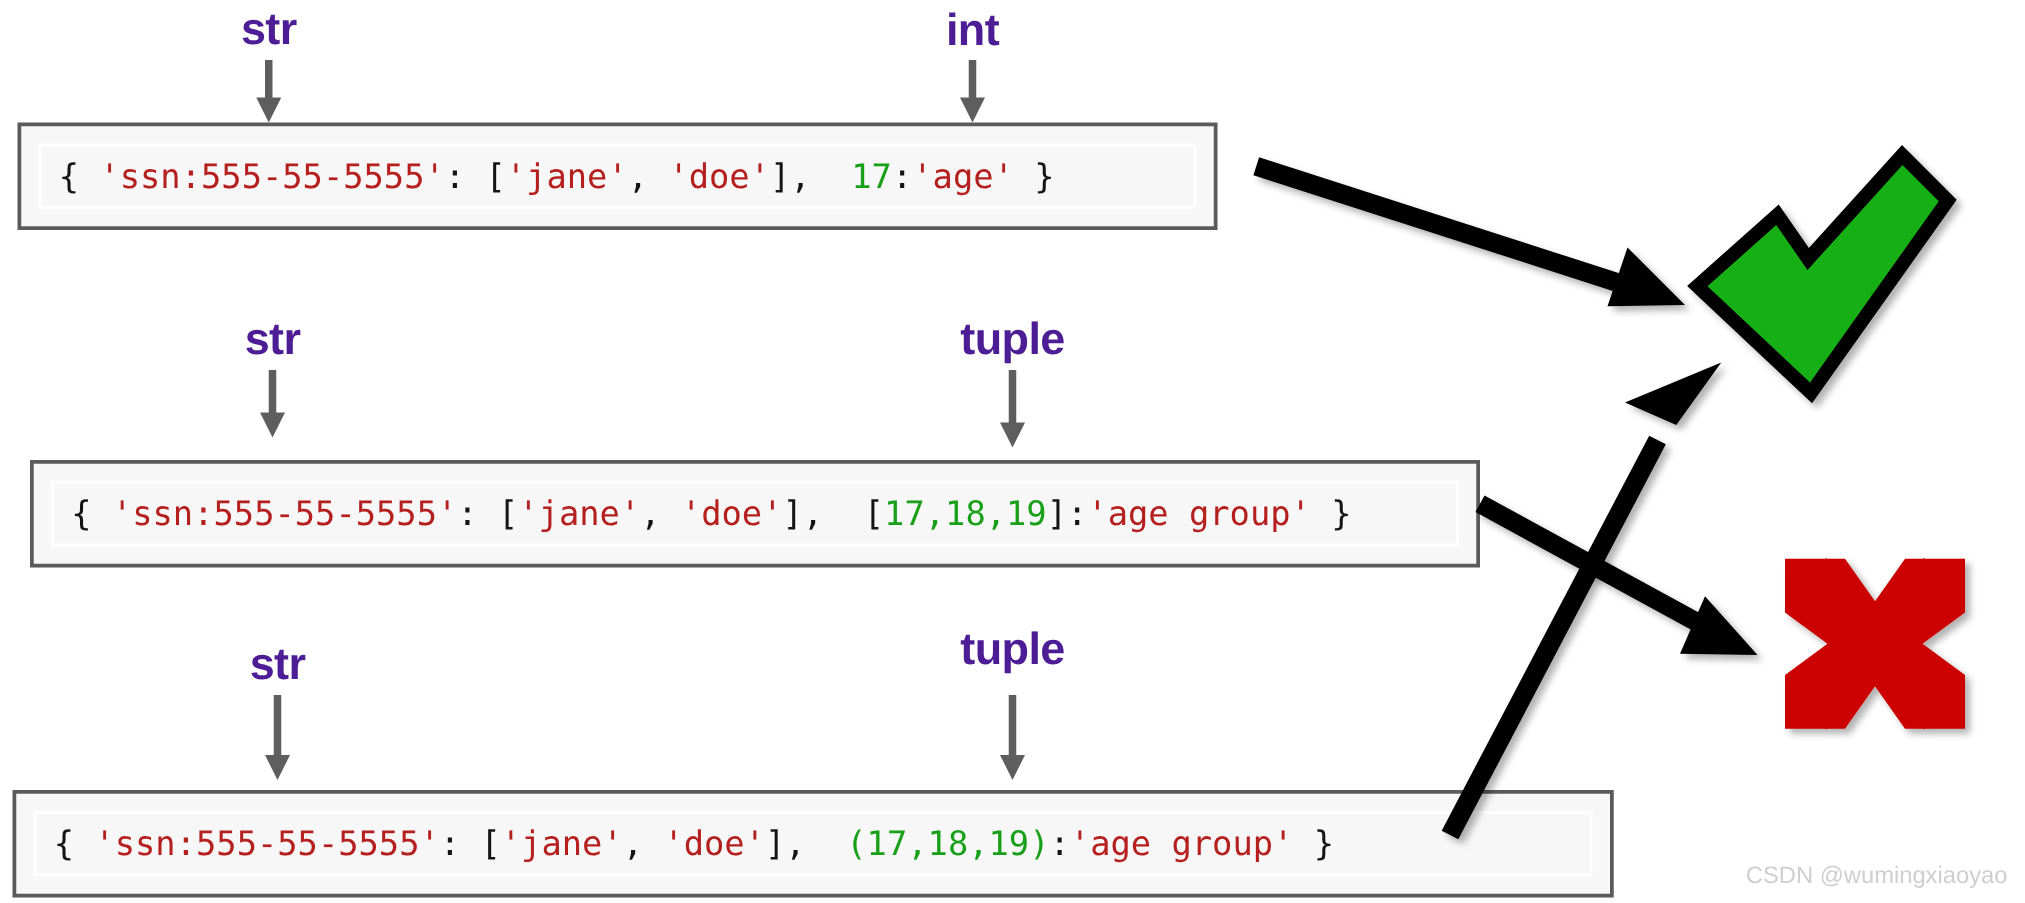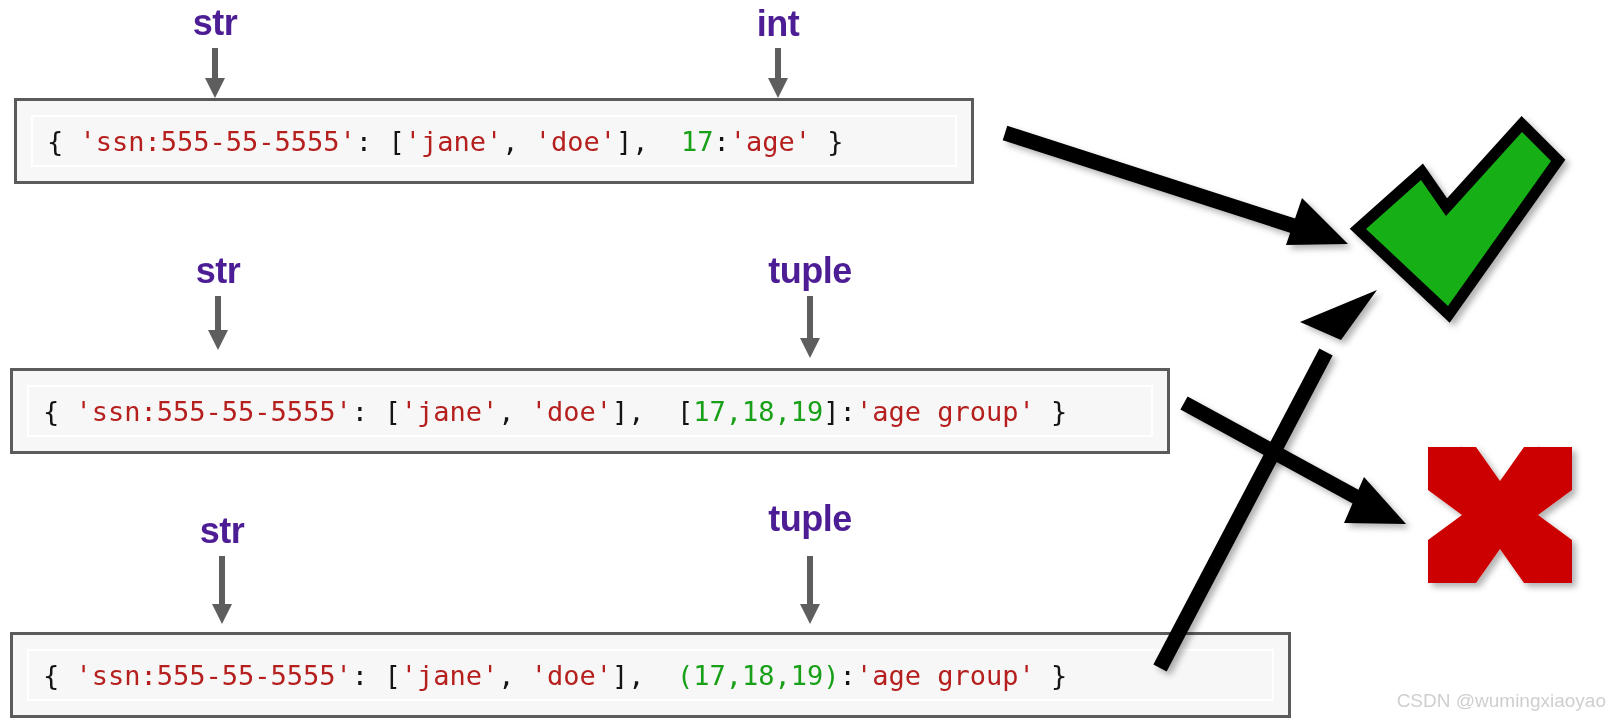--- a/index.html
+++ b/index.html
@@ -131,21 +131,21 @@
 
   <div class="type-label" style="left:810px; top:253px;">tuple</div>
 
   <div class="down-arrow" style="left:810px; top:296px;">
     <svg width="26" height="62" viewBox="0 0 26 62" aria-hidden="true">
       <line x1="13" y1="0" x2="13" y2="46" stroke="#5e5e5e" stroke-width="6"></line>
       <polygon points="13,62 3,42 23,42" fill="#5e5e5e"></polygon>
     </svg>
   </div>
 
-  <div class="code-box" style="left:10px; top:368px; width:1160px; height:86px;text-align:center;">
+  <div class="code-box" style="left:24px; top:368px; width:1160px; height:86px;text-align:center;">
     <div class="code-box-inner">
       <div class="code-line"><span class="tok-punct">{ </span><span class="tok-str">'ssn:555-55-5555'</span><span class="tok-punct">: </span><span class="tok-bracket">[</span><span class="tok-str">'jane'</span><span class="tok-punct">, </span><span class="tok-str">'doe'</span><span class="tok-bracket">]</span><span class="tok-punct">,  </span><span class="tok-bracket">[</span><span class="tok-num">17,18,19</span><span class="tok-bracket">]</span><span class="tok-punct">:</span><span class="tok-str">'age group'</span><span class="tok-punct"> }</span></div>
     </div>
   </div>
 
   <div class="type-label" style="left:222px; top:513px;">str</div>
 
   <div class="down-arrow" style="left:222px; top:556px;">
     <svg width="26" height="68" viewBox="0 0 26 68" aria-hidden="true">
       <line x1="13" y1="0" x2="13" y2="52" stroke="#5e5e5e" stroke-width="6"></line>

